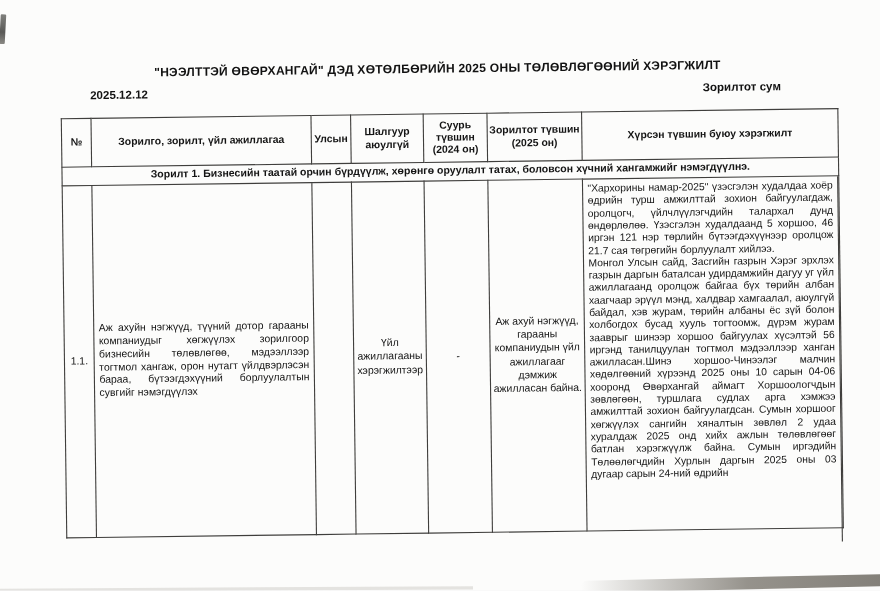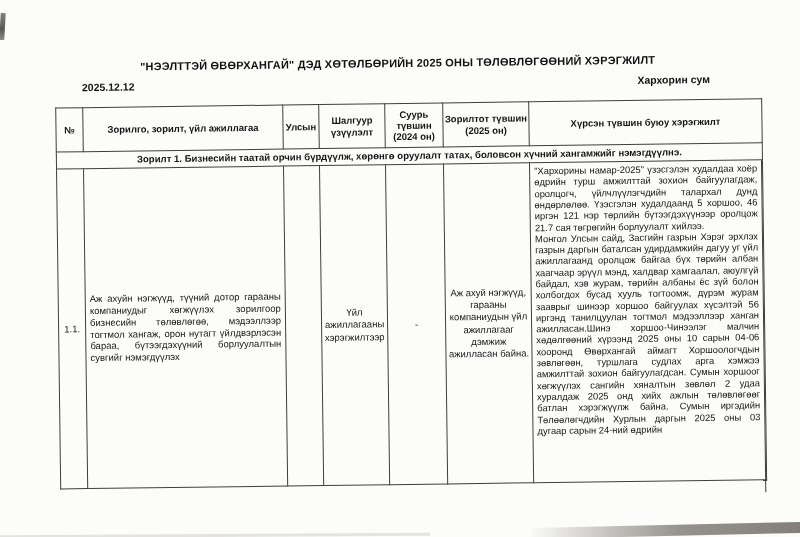--- a/index.html
+++ b/index.html
@@ -85,39 +85,39 @@
 <div class="sheet">
 
   <div class="mark-tl"></div>
 
   <div class="content">
 
     <div class="title">"НЭЭЛТТЭЙ ӨВӨРХАНГАЙ" ДЭД ХӨТӨЛБӨРИЙН 2025 ОНЫ ТӨЛӨВЛӨГӨӨНИЙ ХЭРЭГЖИЛТ</div>
 
     <div class="meta">
       <span>2025.12.12</span>
-      <span>Хархорин сум</span>
+      <span>Зорилтот сум</span>
     </div>
 
     <table class="report">
       <colgroup>
         <col style="width:27px">
         <col style="width:200px">
         <col style="width:36px">
         <col style="width:66px">
         <col style="width:58px">
         <col style="width:86px">
         <col style="width:233px">
       </colgroup>
       <thead>
         <tr>
           <th>№</th>
           <th>Зорилго, зорилт, үйл ажиллагаа</th>
           <th>Улсын</th>
-          <th>Шалгуур үзүүлэлт</th>
+          <th>Шалгуур аюулгүй</th>
           <th>Суурь түвшин (2024 он)</th>
           <th>Зорилтот түвшин (2025 он)</th>
           <th>Хүрсэн түвшин буюу хэрэгжилт</th>
         </tr>
       </thead>
       <tbody>
         <tr>
           <td colspan="7" class="section-cell">Зорилт 1. Бизнесийн таатай орчин бүрдүүлж, хөрөнгө оруулалт татах, боловсон хүчний хангамжийг нэмэгдүүлнэ.</td>
         </tr>
         <tr class="row-main">

